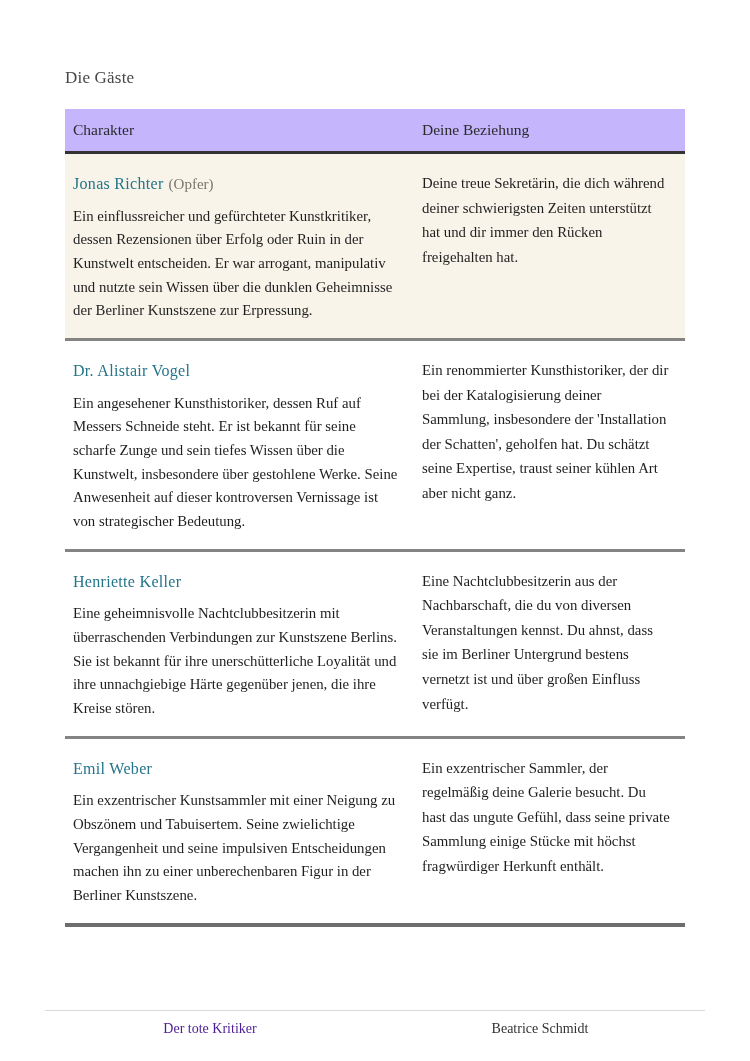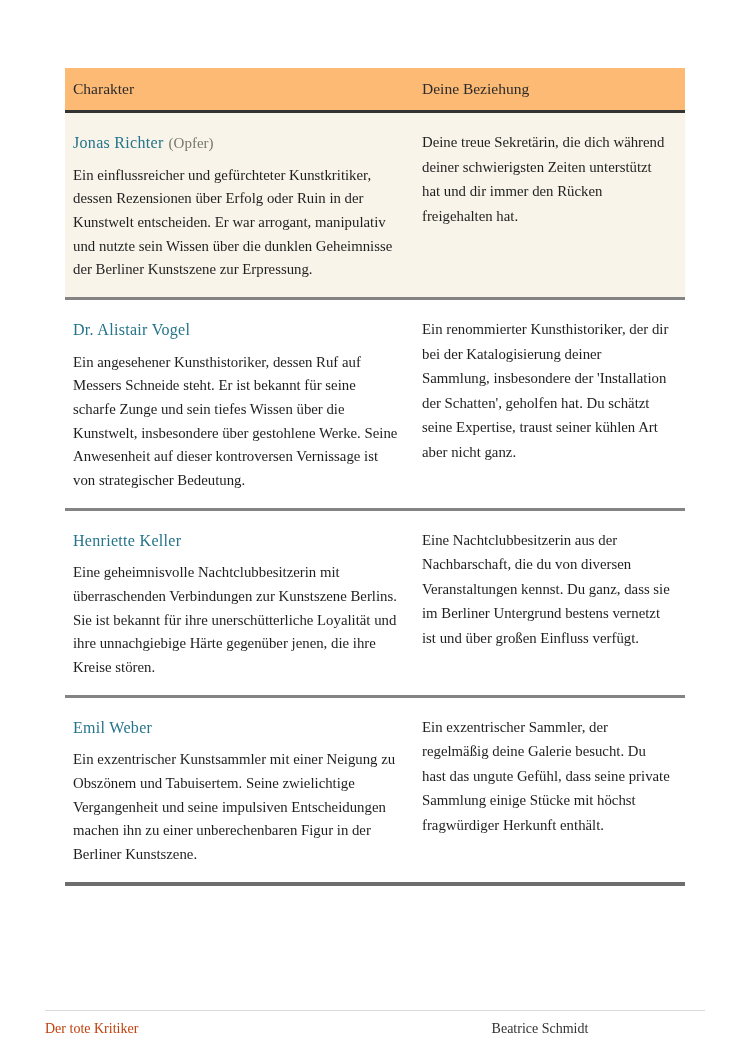--- a/index.html
+++ b/index.html
@@ -23,21 +23,21 @@
     margin-bottom: 21px;
   }
   table.guests {
     width: 620px;
     border-collapse: collapse;
     table-layout: fixed;
   }
   col.c1 { width: 349px; }
   col.c2 { width: 271px; }
   thead th {
-    background: #fdba74;
+    background: #c4b5fd;
     font-weight: normal;
     font-size: 15.5px;
     color: #2b2b2b;
     text-align: left;
     padding: 12px 10px 12px 8px;
     border-bottom: 3px solid #333333;
   }
   tbody td {
     vertical-align: top;
     padding: 17px 12px 15px 8px;
@@ -74,29 +74,30 @@
     position: absolute;
     left: 45px;
     right: 45px;
     top: 1010px;
     border-top: 1px solid #dadada;
     padding-top: 10px;
     display: flex;
     align-items: baseline;
     font-size: 14px;
   }
-  .footer .f-left  { flex: 1; text-align: left;  color: #c2410c; }
+  .footer .f-left  { flex: 1; text-align: center;  color: #4c1d95; }
   .footer .f-center{ flex: 1; text-align: center; color: #333333; }
   .footer .f-right { flex: 1; text-align: right; color: #6b6b6b; }
 </style>
 </head>
 <body>
 
 <div class="content">
 
+  <h2 class="section-title">Die Gäste</h2>
 
   <table class="guests">
     <colgroup>
         <col class="c1">
         <col class="c2">
       </colgroup>
     <thead>
       <tr>
         <th>Charakter</th>
         <th>Deine Beziehung</th>
@@ -120,21 +121,21 @@
         <td>
           <div class="rel-text">Ein renommierter Kunsthistoriker, der dir bei der Katalogisierung deiner Sammlung, insbesondere der 'Installation der Schatten', geholfen hat. Du schätzt seine Expertise, traust seiner kühlen Art aber nicht ganz.</div>
         </td>
       </tr>
       <tr>
         <td>
           <span class="char-name">Henriette Keller</span><span class="char-tag"></span>
           <div class="char-desc">Eine geheimnisvolle Nachtclubbesitzerin mit überraschenden Verbindungen zur Kunstszene Berlins. Sie ist bekannt für ihre unerschütterliche Loyalität und ihre unnachgiebige Härte gegenüber jenen, die ihre Kreise stören.</div>
         </td>
         <td>
-          <div class="rel-text">Eine Nachtclubbesitzerin aus der Nachbarschaft, die du von diversen Veranstaltungen kennst. Du ganz, dass sie im Berliner Untergrund bestens vernetzt ist und über großen Einfluss verfügt.</div>
+          <div class="rel-text">Eine Nachtclubbesitzerin aus der Nachbarschaft, die du von diversen Veranstaltungen kennst. Du ahnst, dass sie im Berliner Untergrund bestens vernetzt ist und über großen Einfluss verfügt.</div>
         </td>
       </tr>
       <tr>
         <td>
           <span class="char-name">Emil Weber</span><span class="char-tag"></span>
           <div class="char-desc">Ein exzentrischer Kunstsammler mit einer Neigung zu Obszönem und Tabuisertem. Seine zwielichtige Vergangenheit und seine impulsiven Entscheidungen machen ihn zu einer unberechenbaren Figur in der Berliner Kunstszene.</div>
         </td>
         <td>
           <div class="rel-text">Ein exzentrischer Sammler, der regelmäßig deine Galerie besucht. Du hast das ungute Gefühl, dass seine private Sammlung einige Stücke mit höchst fragwürdiger Herkunft enthält.</div>
         </td>

